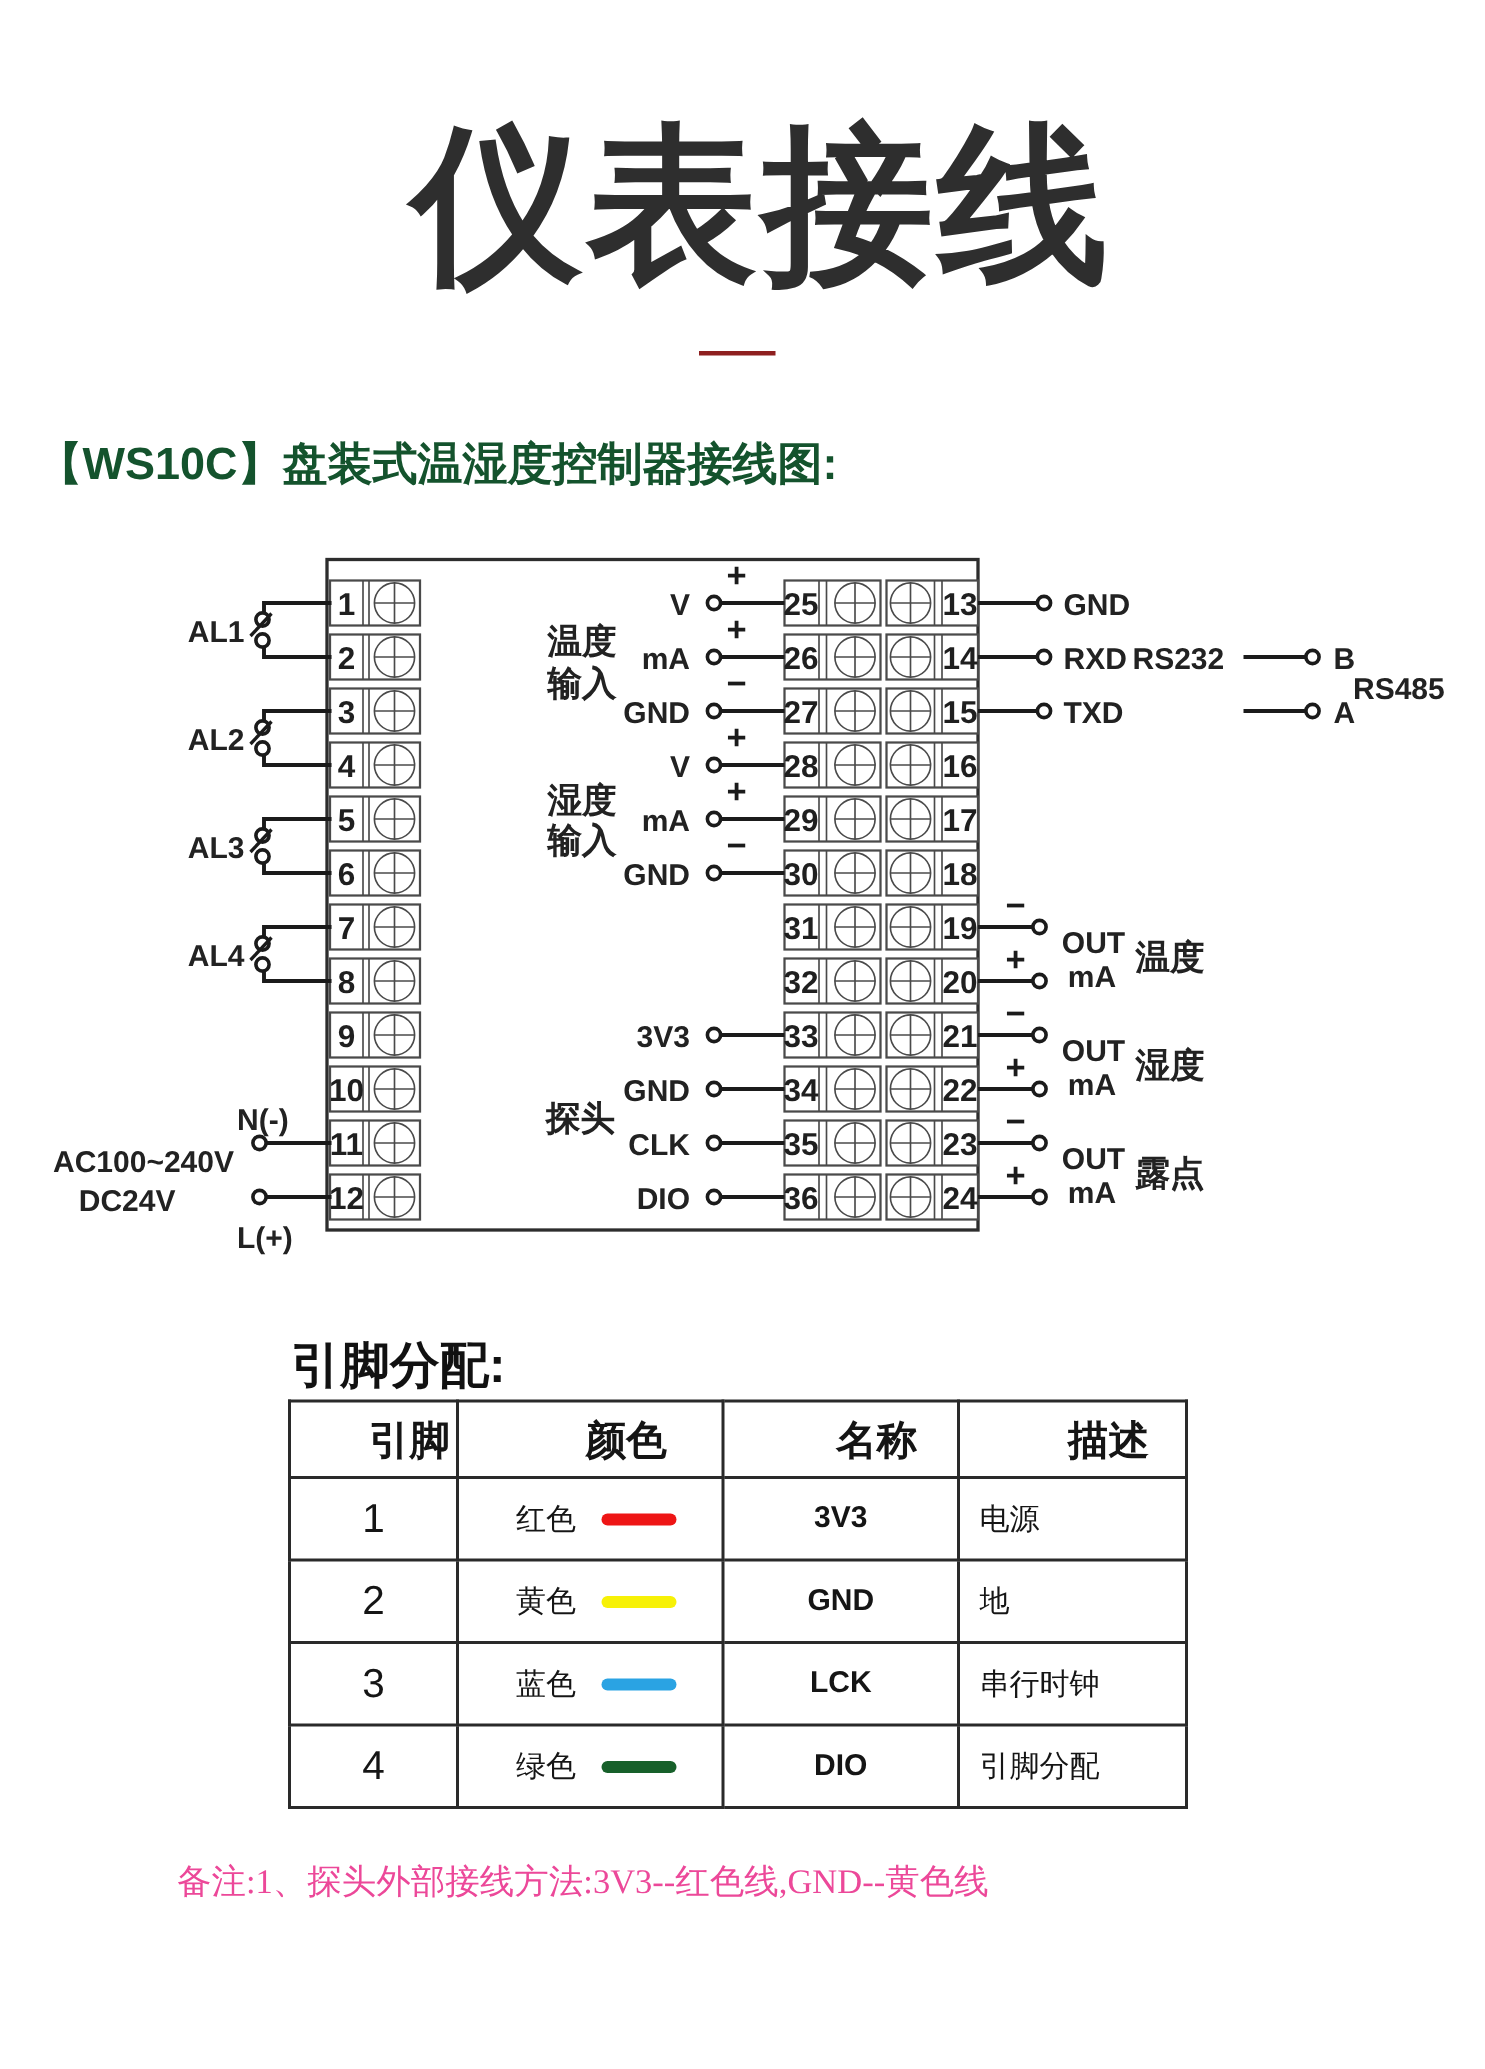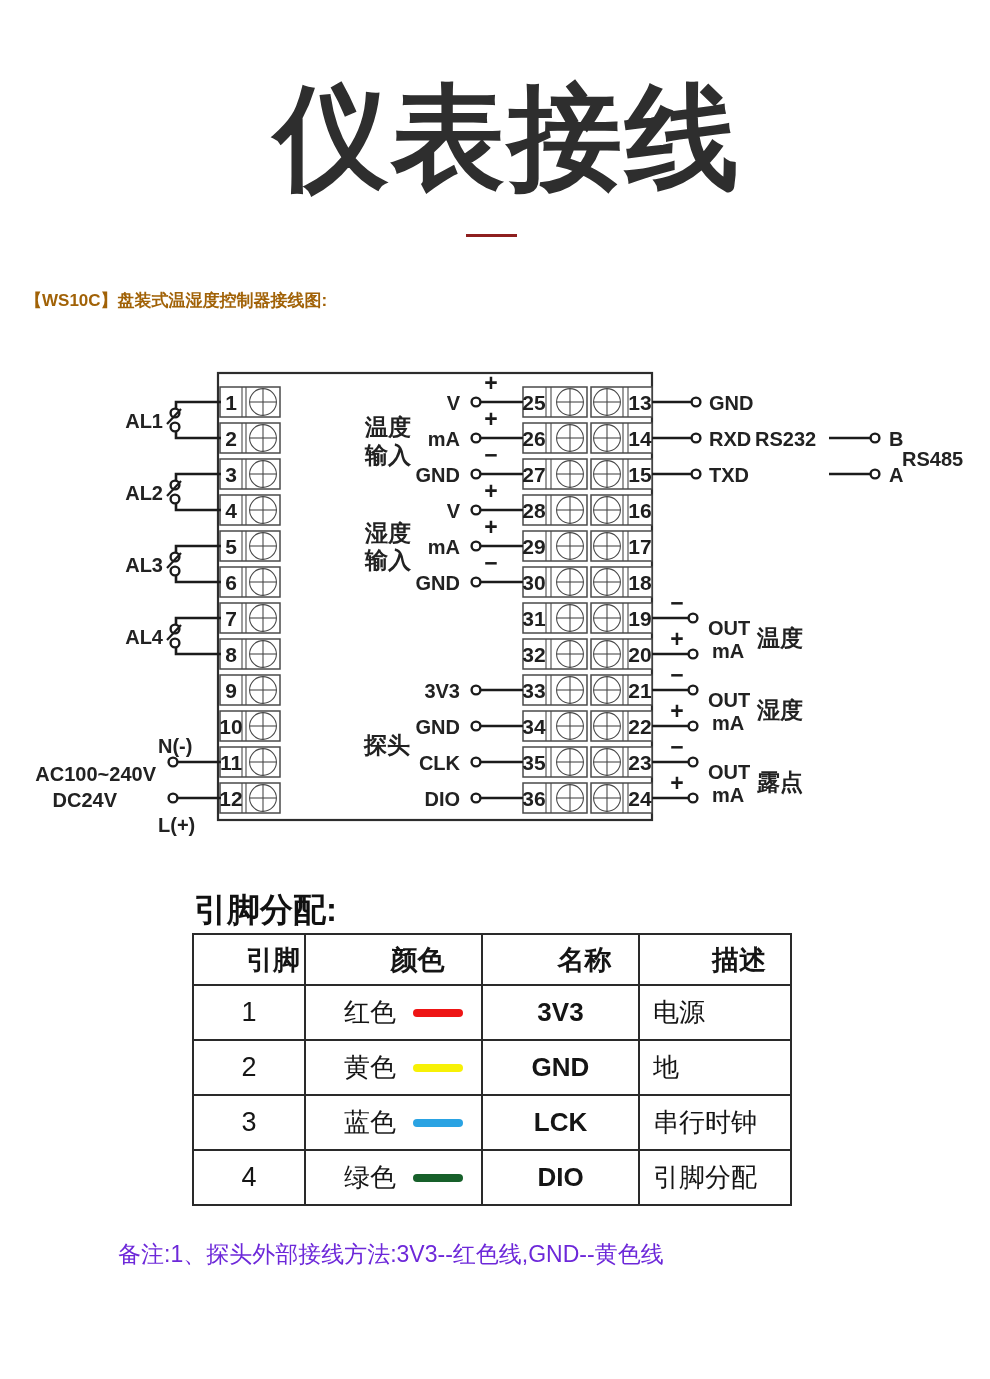--- a/index.html
+++ b/index.html
@@ -1,47 +1,47 @@
 <!DOCTYPE html>
 <html><head>
 <meta charset="utf-8">
 <style>
   html,body{margin:0;padding:0;background:#fff;}
   .canvas{position:relative;width:990px;height:1379px;background:#ffffff;
           font-family:"Liberation Sans",sans-serif;overflow:hidden;}
   .main-title{position:absolute;left:0;top:70px;width:100%;text-align:center;margin:0;
               font-size:114px;font-weight:900;color:#2e2e2e;letter-spacing:3px;line-height:1.2;padding-left:13px;}
   .accent-line{position:absolute;top:234px;left:466px;width:51px;height:3px;background:#8e1f1f;}
-  .subtitle{position:absolute;left:25px;top:289px;font-size:17px;font-weight:700;color:#a16207;text-align:right;}
+  .subtitle{position:absolute;left:25px;top:289px;font-size:30px;font-weight:700;color:#14532d;text-align:right;}
   #wiring-svg{position:absolute;left:0;top:350px;}
   #wiring-svg text{font-family:"Liberation Sans",sans-serif;}
   .box{fill:none;stroke:#2d2d2d;stroke-width:2.2;}
   .cell{fill:#ffffff;stroke:#4a4a4a;stroke-width:1.5;}
   .thin{stroke:#4a4a4a;stroke-width:1.1;}
   .screw{fill:none;stroke:#4a4a4a;stroke-width:1.1;}
   .wire{stroke:#1b1b1b;stroke-width:2.6;}
   .wirep{fill:none;stroke:#1b1b1b;stroke-width:2.6;}
   .wire2{stroke:#1b1b1b;stroke-width:2.2;}
   .node{fill:#ffffff;stroke:#1b1b1b;stroke-width:2.4;}
   .tnum{font-size:21px;font-weight:600;fill:#1f1f1f;}
   .lbl{font-size:20px;font-weight:700;fill:#222222;}
   .lblcn{font-size:23px;font-weight:600;fill:#222222;}
   .sign{font-size:23px;font-weight:600;fill:#1b1b1b;}
   .pin-title{position:absolute;left:194px;top:888px;font-size:33px;font-weight:700;color:#111;}
   .pin-table{position:absolute;left:192px;top:933px;border-collapse:collapse;table-layout:fixed;}
   .pin-table th,.pin-table td{border:2px solid #2a2a2a;padding:0;text-align:center;color:#151515;overflow:hidden;}
   .pin-table th{height:49px;font-size:27px;font-weight:600;padding-left:48px;}
-  .pin-table td{height:53px;font-size:26px;font-weight:500;}
+  .pin-table td{height:53px;font-size:20px;font-weight:500;}
   td.c-pin{font-size:27px;}
   td.c-color{text-align:left;padding-left:38px;}
   .cbar{display:inline-block;width:50px;height:8px;border-radius:4px;margin-left:17px;vertical-align:middle;}
   .cname{vertical-align:middle;}
   td.c-name{font-weight:600;}
   td.c-desc{text-align:left;padding-left:13px;}
-  .note{position:absolute;font-size:23px;font-weight:500;color:#6d28d9;line-height:1.2;white-space:nowrap;}
+  .note{position:absolute;font-size:23px;font-weight:500;color:#ec4899;line-height:1.2;white-space:nowrap;font-family:Liberation Serif, serif;}
   #note1{left:118px;top:1241px;}
   #note2{left:388px;top:1274px;}
   #note3{left:152px;top:1308px;}
 </style>
 </head>
 <body>
 
 <div class="canvas">
 
   <h1 class="main-title">仪表接线</h1>

